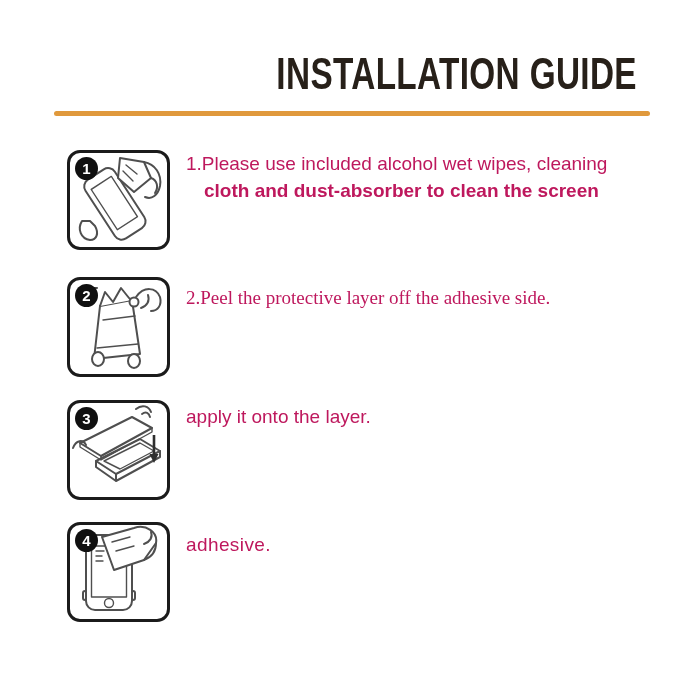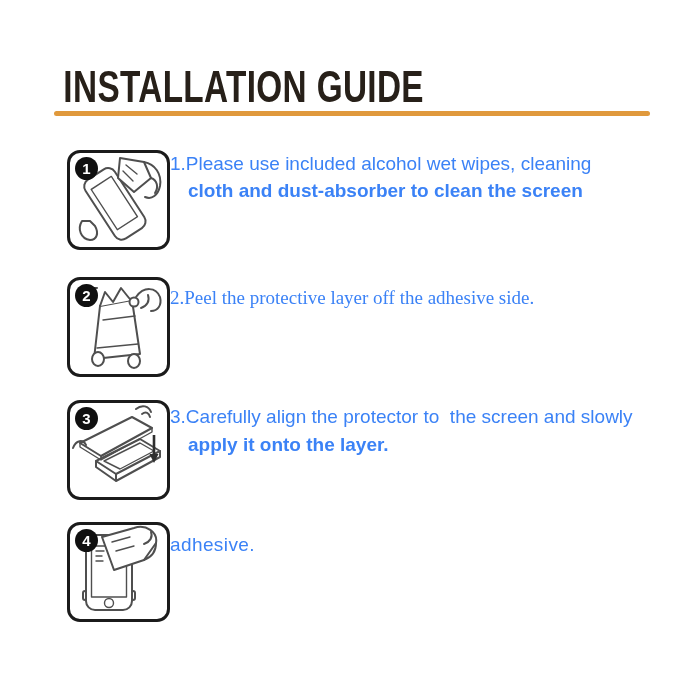--- a/index.html
+++ b/index.html
@@ -1,41 +1,41 @@
 <!DOCTYPE html>
 <html><head>
 <meta charset="utf-8">
 <style>
   html,body{margin:0;padding:0;}
   body{
     width:700px;height:700px;background:#ffffff;overflow:hidden;position:relative;
     font-family:"Liberation Sans", sans-serif;
   }
-  .title-wrap{position:absolute;top:48px;left:0;width:700px;text-align:left;margin-top:13px;}
+  .title-wrap{position:absolute;top:48px;left:0;width:700px;text-align:right;}
   .title{
     display:inline-block;font-size:45px;font-weight:700;color:#272019;
     transform:scaleX(0.74);transform-origin:center;white-space:nowrap;letter-spacing:0.5px;
   }
   .divider{
     position:absolute;left:54px;top:111px;width:596px;height:5px;
     background:#E0993C;border-radius:3px;
   }
   .step{position:absolute;left:67px;display:flex;align-items:flex-start;}
   .s1{top:150px;} .s2{top:277px;} .s3{top:400px;} .s4{top:522px;}
   .illus-box{
     flex:none;width:103px;height:100px;box-sizing:border-box;
     border:3px solid #1b1b1b;border-radius:13px;position:relative;background:#fff;
   }
   .illus-box svg{position:absolute;left:0;top:0;width:97px;height:94px;}
   .badge{
     position:absolute;top:4px;left:5px;width:23px;height:23px;border-radius:50%;
     background:#101010;color:#ffffff;font-size:15px;font-weight:700;
     line-height:23px;text-align:center;z-index:2;
   }
-  .text{margin-left:0;color:#3b82f6;}
+  .text{margin-left:16px;color:#be185d;}
   .line{white-space:pre;}
   .line + .line{padding-left:18px;font-weight:bold;}
   .s1 .text{padding-top:1px;font-size:19px;line-height:26.5px;}
   .s2 .text{padding-top:8px;font-size:19px;line-height:26px;font-family:Liberation Serif, serif;}
   .s3 .text{padding-top:3px;font-size:19px;line-height:28px;}
   .s4 .text{padding-top:7px;font-size:19px;line-height:31px;letter-spacing:0.4px;}
   .sk{stroke:#4f4f4f;stroke-width:2;fill:none;stroke-linecap:round;stroke-linejoin:round;}
   .skf{stroke:#4f4f4f;stroke-width:2;fill:#ffffff;stroke-linecap:round;stroke-linejoin:round;}
   .skt{stroke:#4f4f4f;stroke-width:1.4;fill:none;stroke-linecap:round;stroke-linejoin:round;}
   .arr{stroke:#2e2e2e;stroke-width:2.6;fill:none;}
@@ -99,21 +99,20 @@
       <path class="skt" d="M34,58 L70,40 L84,48 L50,66 Z"></path>
       <path class="skf" d="M10,40 L62,14 L82,25 L31,53 Z"></path>
       <path class="skt" d="M10,40 L10,44 L31,57 L31,53 M31,57 L82,29 L82,25"></path>
       <path class="sk" d="M66,6 C72,1 79,3 81,9 M72,11 C76,8 79,10 80,14"></path>
       <path class="sk" d="M3,45 C6,37 13,36 16,42"></path>
       <line class="arr" x1="84" y1="32" x2="84" y2="52"></line>
       <polygon class="arrh" points="79.5,51 88.5,51 84,60"></polygon>
     </svg>
   </div>
   <div class="text">
-    <div class="line">3.Carefully align the protector to  the screen and slowly</div>
     <div class="line">apply it onto the layer.</div>
   </div>
 </section>
 
 <section class="step s4">
   <div class="illus-box">
     <span class="badge">4</span>
     <svg viewBox="0 0 97 94">
       <rect class="skf" x="13" y="66" width="5" height="9" rx="2"></rect>
       <rect class="skf" x="60" y="66" width="5" height="9" rx="2"></rect>

